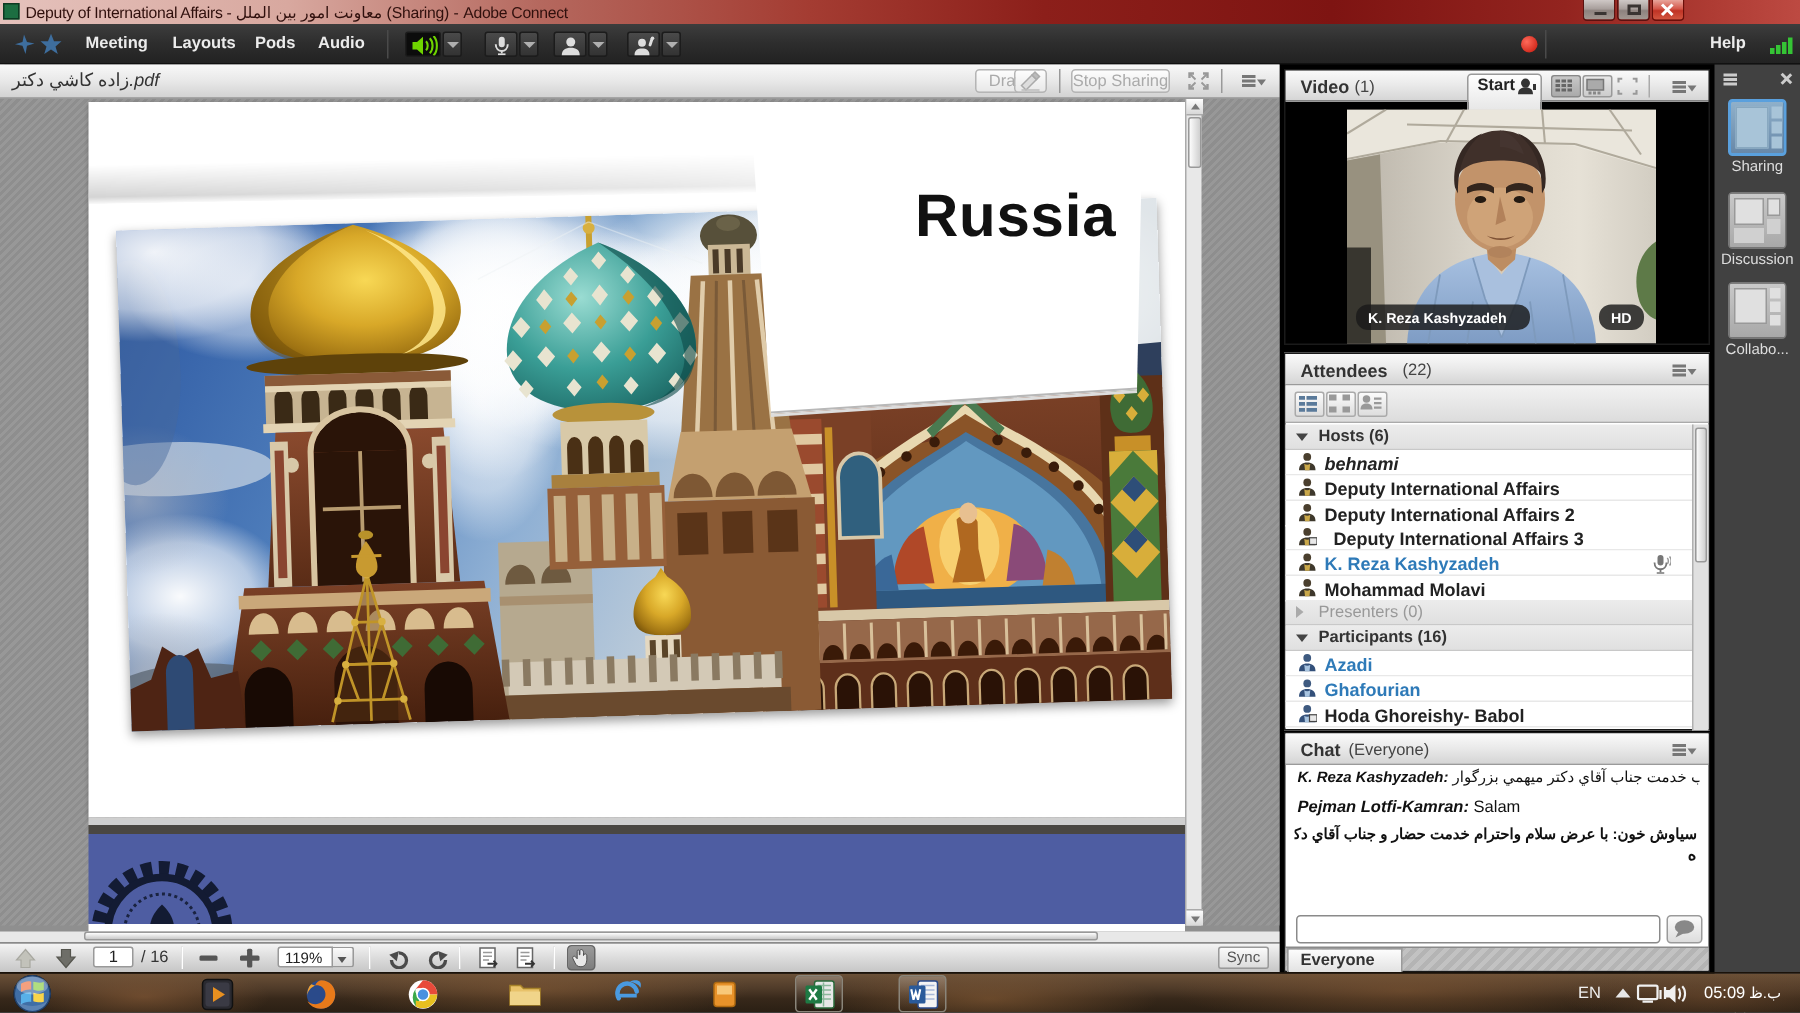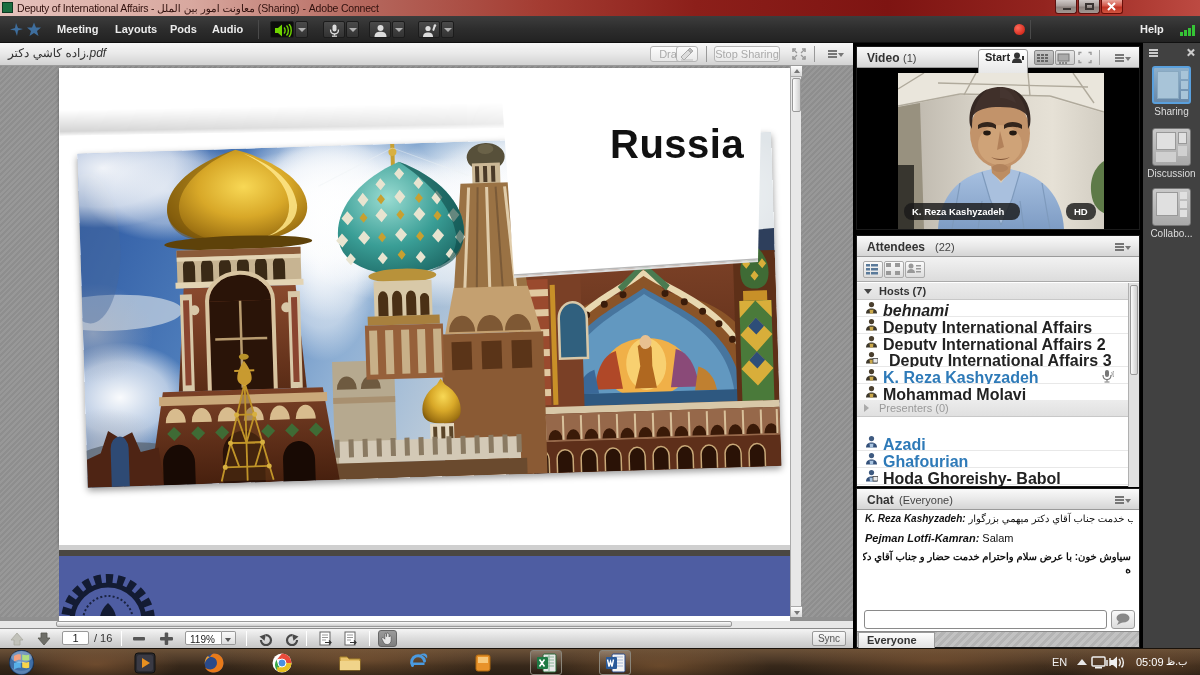--- a/index.html
+++ b/index.html
@@ -66,21 +66,21 @@
 .xmark2::before { transform:rotate(45deg);} .xmark2::after { transform:rotate(-45deg);}
 .ctri { position:absolute; left:7px; }
 .ctri.down { top:6px; width:0; height:0; border-left:4px solid transparent; border-right:4px solid transparent; border-top:5px solid #444; }
 .ctri.right { top:4px; width:0; height:0; border-top:4px solid transparent; border-bottom:4px solid transparent; border-left:5px solid #aaa; }
 
 
 .attbtn { top:4px; width:20px; height:17px; background:linear-gradient(#fbfbfb,#ddd); border:1px solid #aaa; border-radius:2px; }
 .secband { left:0; width:271px; height:17px; background:linear-gradient(#ececec,#e0e0e0); border-bottom:1px solid #c8c8c8;
   font-size:11px; color:#333; padding:2px 0 0 22px; }
 .attrow { left:0; width:271px; height:17px; border-bottom:1px solid #e8e8e8; background:#fff; }
-.aname { position:absolute; left:26px; top:2px; font-size:16px; font-weight:bold; color:#222; white-space:nowrap; }
+.aname { position:absolute; left:26px; top:2px; font-size:12px; font-weight:bold; color:#222; white-space:nowrap; }
 .pico { position:absolute; left:8px; top:1px; width:13px; height:13px; }
 
 
 #sidebar { left:1143px; top:43px; width:57px; height:653px; background:#414141; }
 .laybtn { left:9px; width:39px; height:38px; background:linear-gradient(#c9c9c9,#a8a8a8); border:1px solid #777; border-radius:3px; }
 .laylabel { left:0px; width:57px; text-align:center; color:#ddd; font-size:10px; }
 
 
 #taskbar { left:0; top:648px; width:1200px; height:27px;
   background:
@@ -743,21 +743,21 @@
     <span class="abs attbtn" style="left:48px;"><svg width="16" height="14" viewBox="0 0 16 14">
           <g fill="#999">
             <circle cx="5" cy="4" r="2.5"></circle>
             <path d="M1,11 C1,8 3,7 5,7 C7,7 9,8 9,11 Z"></path>
             <rect x="10" y="3" width="5" height="1.5"></rect>
             <rect x="10" y="6" width="5" height="1.5"></rect>
             <rect x="10" y="9" width="5" height="1.5"></rect>
           </g>
         </svg></span>
   </div>
-  <div class="abs secband" style="top:47px;"><span class="ctri down"></span><b>Hosts (7)</b></div>
+  <div class="abs secband" style="top:47px;"><span class="ctri down"></span><b>Hosts (6)</b></div>
   <div class="abs attrow" style="top:64px;">
       <svg class="pico" width="13" height="13" viewBox="0 0 13 13">
         <rect width="13" height="13" rx="2" fill="none"></rect>
         <circle cx="6.5" cy="3.6" r="2.6" fill="#4a3f2e"></circle>
         <path d="M1,12.5 C1,8.8 3.4,7.4 6.5,7.4 C9.6,7.4 12,8.8 12,12.5 Z" fill="#3e382c"></path>
         <path d="M4.5,8.2 C5.5,9 7.5,9 8.5,8.2 L8,12.5 L5,12.5 Z" fill="#caa84a"></path>
       </svg>
       <span class="aname" style="font-style:italic;">behnami</span>
     </div>
   <div class="abs attrow" style="top:81px;">
@@ -809,20 +809,21 @@
   <div class="abs attrow" style="top:148px;">
       <svg class="pico" width="13" height="13" viewBox="0 0 13 13">
         <rect width="13" height="13" rx="2" fill="none"></rect>
         <circle cx="6.5" cy="3.6" r="2.6" fill="#4a3f2e"></circle>
         <path d="M1,12.5 C1,8.8 3.4,7.4 6.5,7.4 C9.6,7.4 12,8.8 12,12.5 Z" fill="#3e382c"></path>
         <path d="M4.5,8.2 C5.5,9 7.5,9 8.5,8.2 L8,12.5 L5,12.5 Z" fill="#caa84a"></path>
       </svg>
       <span class="aname">Mohammad Molavi</span>
     </div>
   <div class="abs secband" style="top:164px;color:#999;"><span class="ctri right"></span><span style="color:#999;">Presenters (0)</span></div>
+  <div class="abs secband" style="top:181px;"><span class="ctri down"></span><b>Participants (16)</b></div>
   <div class="abs attrow" style="top:198px;">
       <svg class="pico" width="13" height="13" viewBox="0 0 13 13">
         <circle cx="6.5" cy="3.6" r="2.6" fill="#3e5a80"></circle>
         <path d="M1,12.5 C1,8.8 3.4,7.4 6.5,7.4 C9.6,7.4 12,8.8 12,12.5 Z" fill="#33507a"></path>
         <path d="M4.5,8.2 C5.5,9 7.5,9 8.5,8.2 L8,12.5 L5,12.5 Z" fill="#a8c4e0"></path>
       </svg>
       <span class="aname" style="color:#2e7ab8;">Azadi</span>
     </div>
   <div class="abs attrow" style="top:215px;">
       <svg class="pico" width="13" height="13" viewBox="0 0 13 13">

